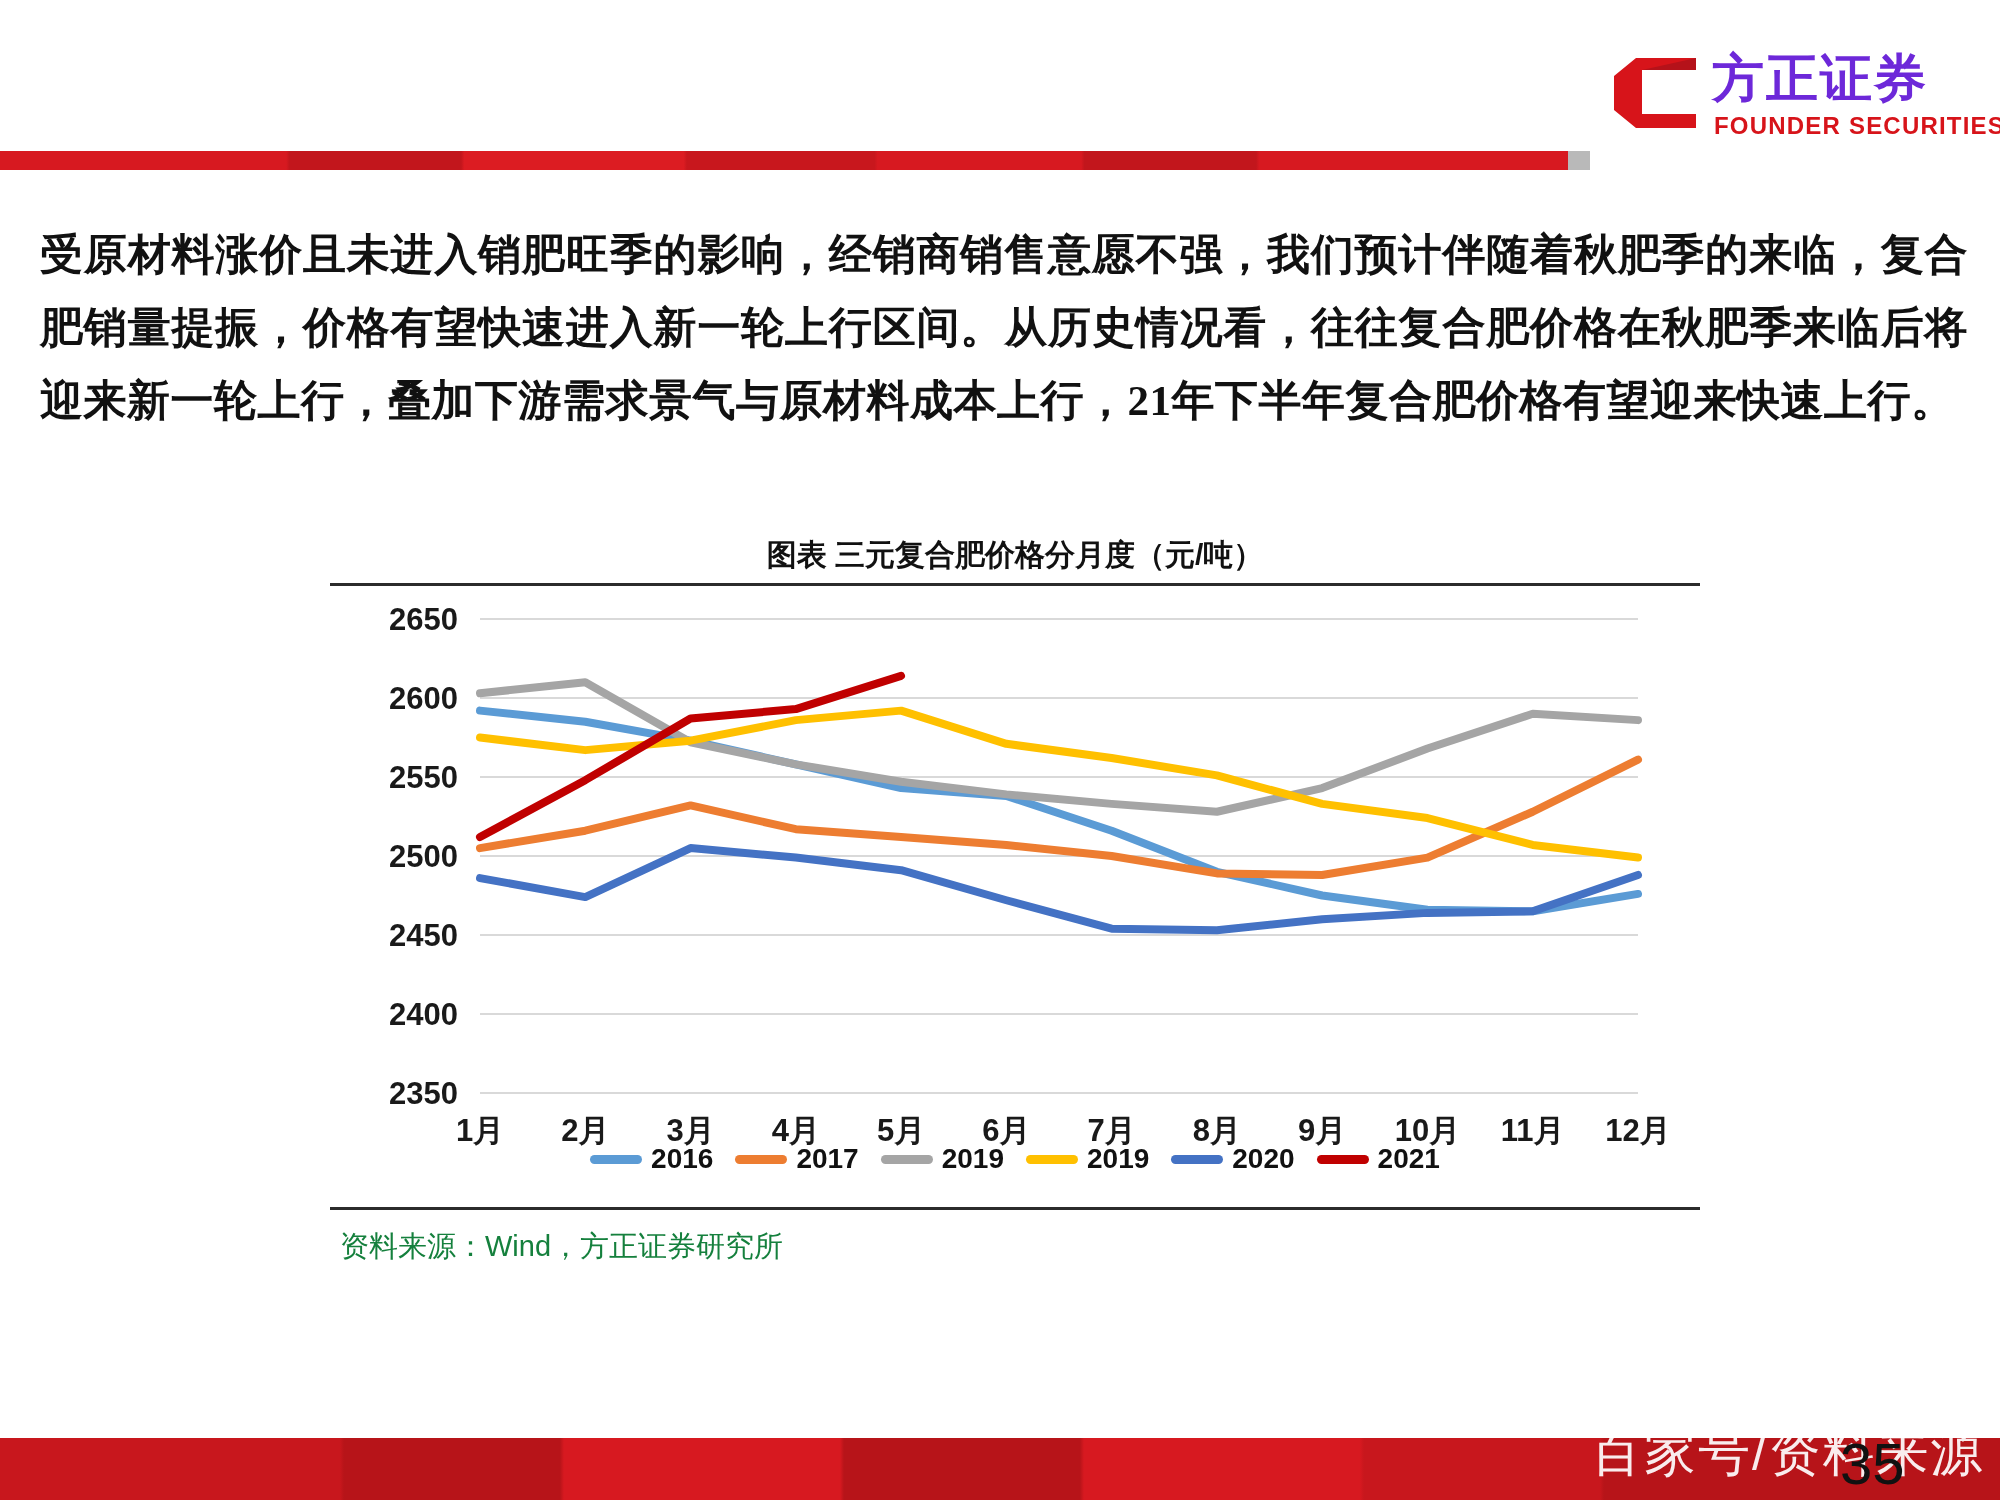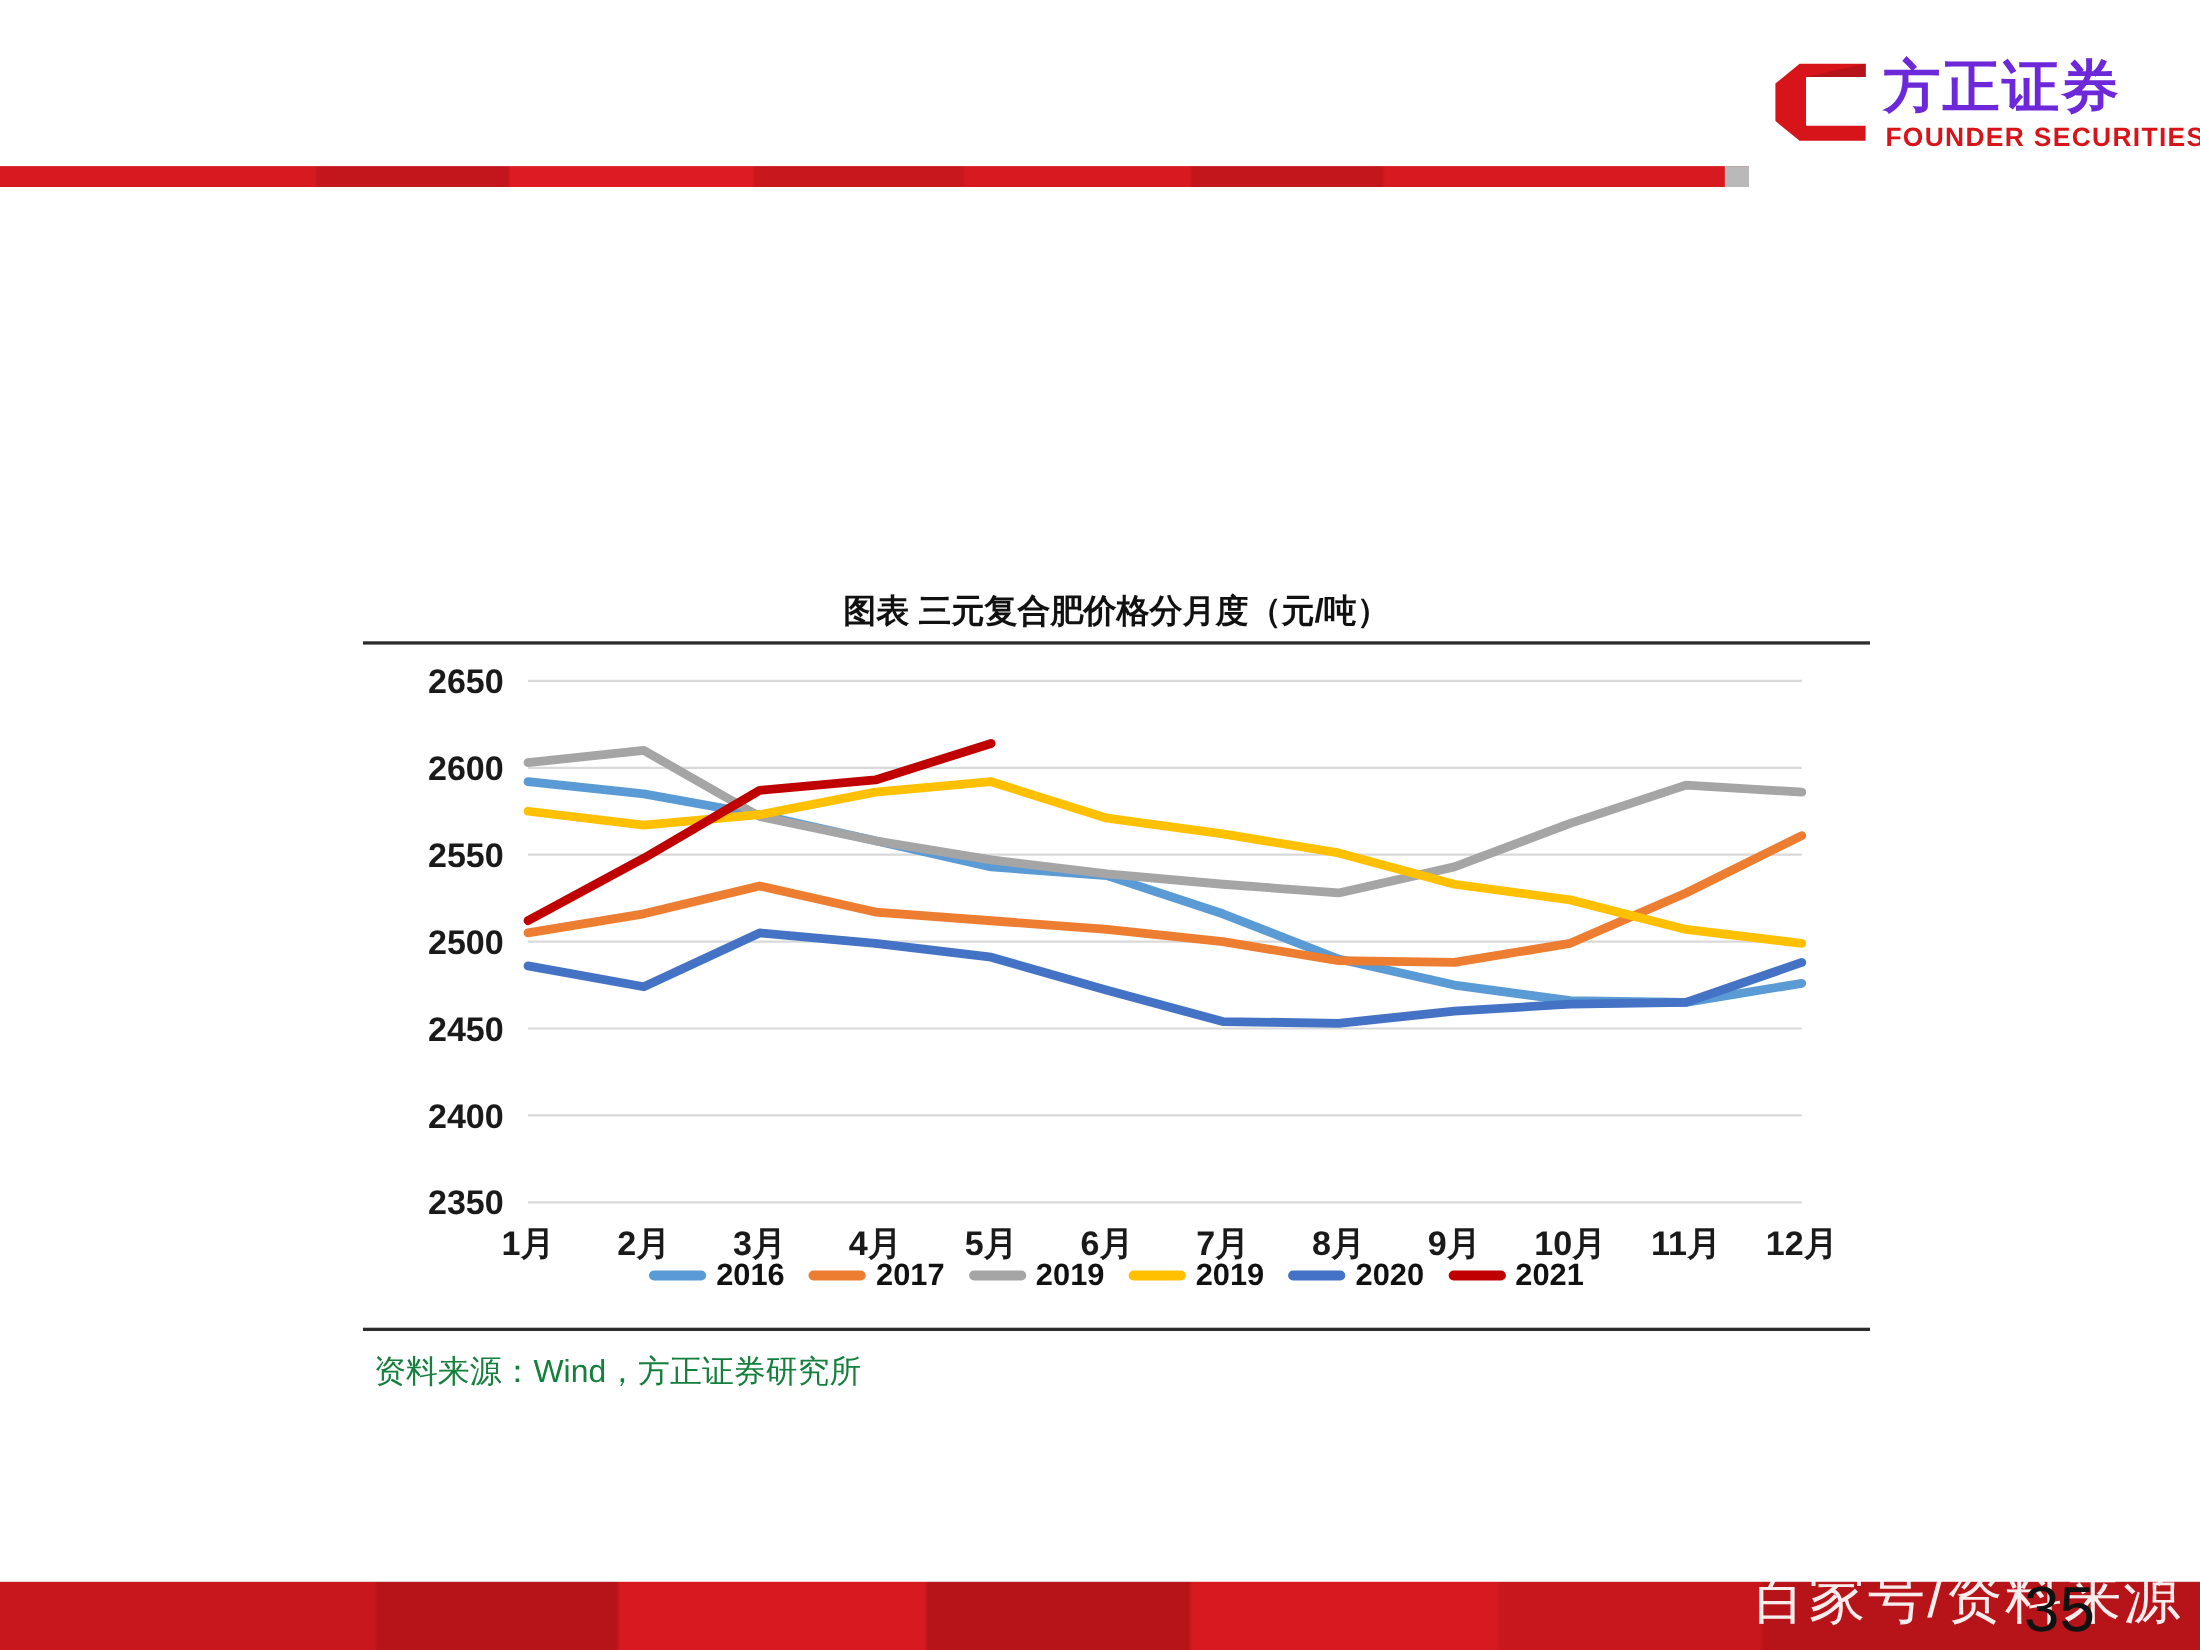--- a/index.html
+++ b/index.html
@@ -119,20 +119,21 @@
           <polygon points="2,20 24,2 84,2 84,14 30,14 30,58 84,58 84,72 24,72 2,54" fill="#d7141a"></polygon>
           <polygon points="30,14 84,14 84,58 30,58" fill="#ffffff"></polygon>
           <polygon points="30,14 84,2 84,14" fill="#b5121a"></polygon>
         </svg>
       </span>
       <span class="logo-cn">方正证券</span>
       <span class="logo-en">FOUNDER SECURITIES</span>
     </div>
   </div>
 
+  <div class="para">受原材料涨价且未进入销肥旺季的影响，经销商销售意愿不强，我们预计伴随着秋肥季的来临，复合肥销量提振，价格有望快速进入新一轮上行区间。从历史情况看，往往复合肥价格在秋肥季来临后将迎来新一轮上行，叠加下游需求景气与原材料成本上行，21年下半年复合肥价格有望迎来快速上行。</div>
 
   <div class="chartblock">
     <div class="chart-title">图表 三元复合肥价格分月度（元/吨）</div>
     <div class="hr-top"></div>
 
     <div class="plot">
       <svg id="chart-svg" width="1370" height="560" viewBox="0 0 1370 560">
           <line x1="150" y1="488" x2="1308" y2="488" stroke="#d9d9d9" stroke-width="2"></line>
           <text x="128" y="499" text-anchor="end" font-size="31" font-weight="bold" fill="#1a1a1a" font-family="&quot;Liberation Sans&quot;, sans-serif">2350</text>
           <line x1="150" y1="409" x2="1308" y2="409" stroke="#d9d9d9" stroke-width="2"></line>

